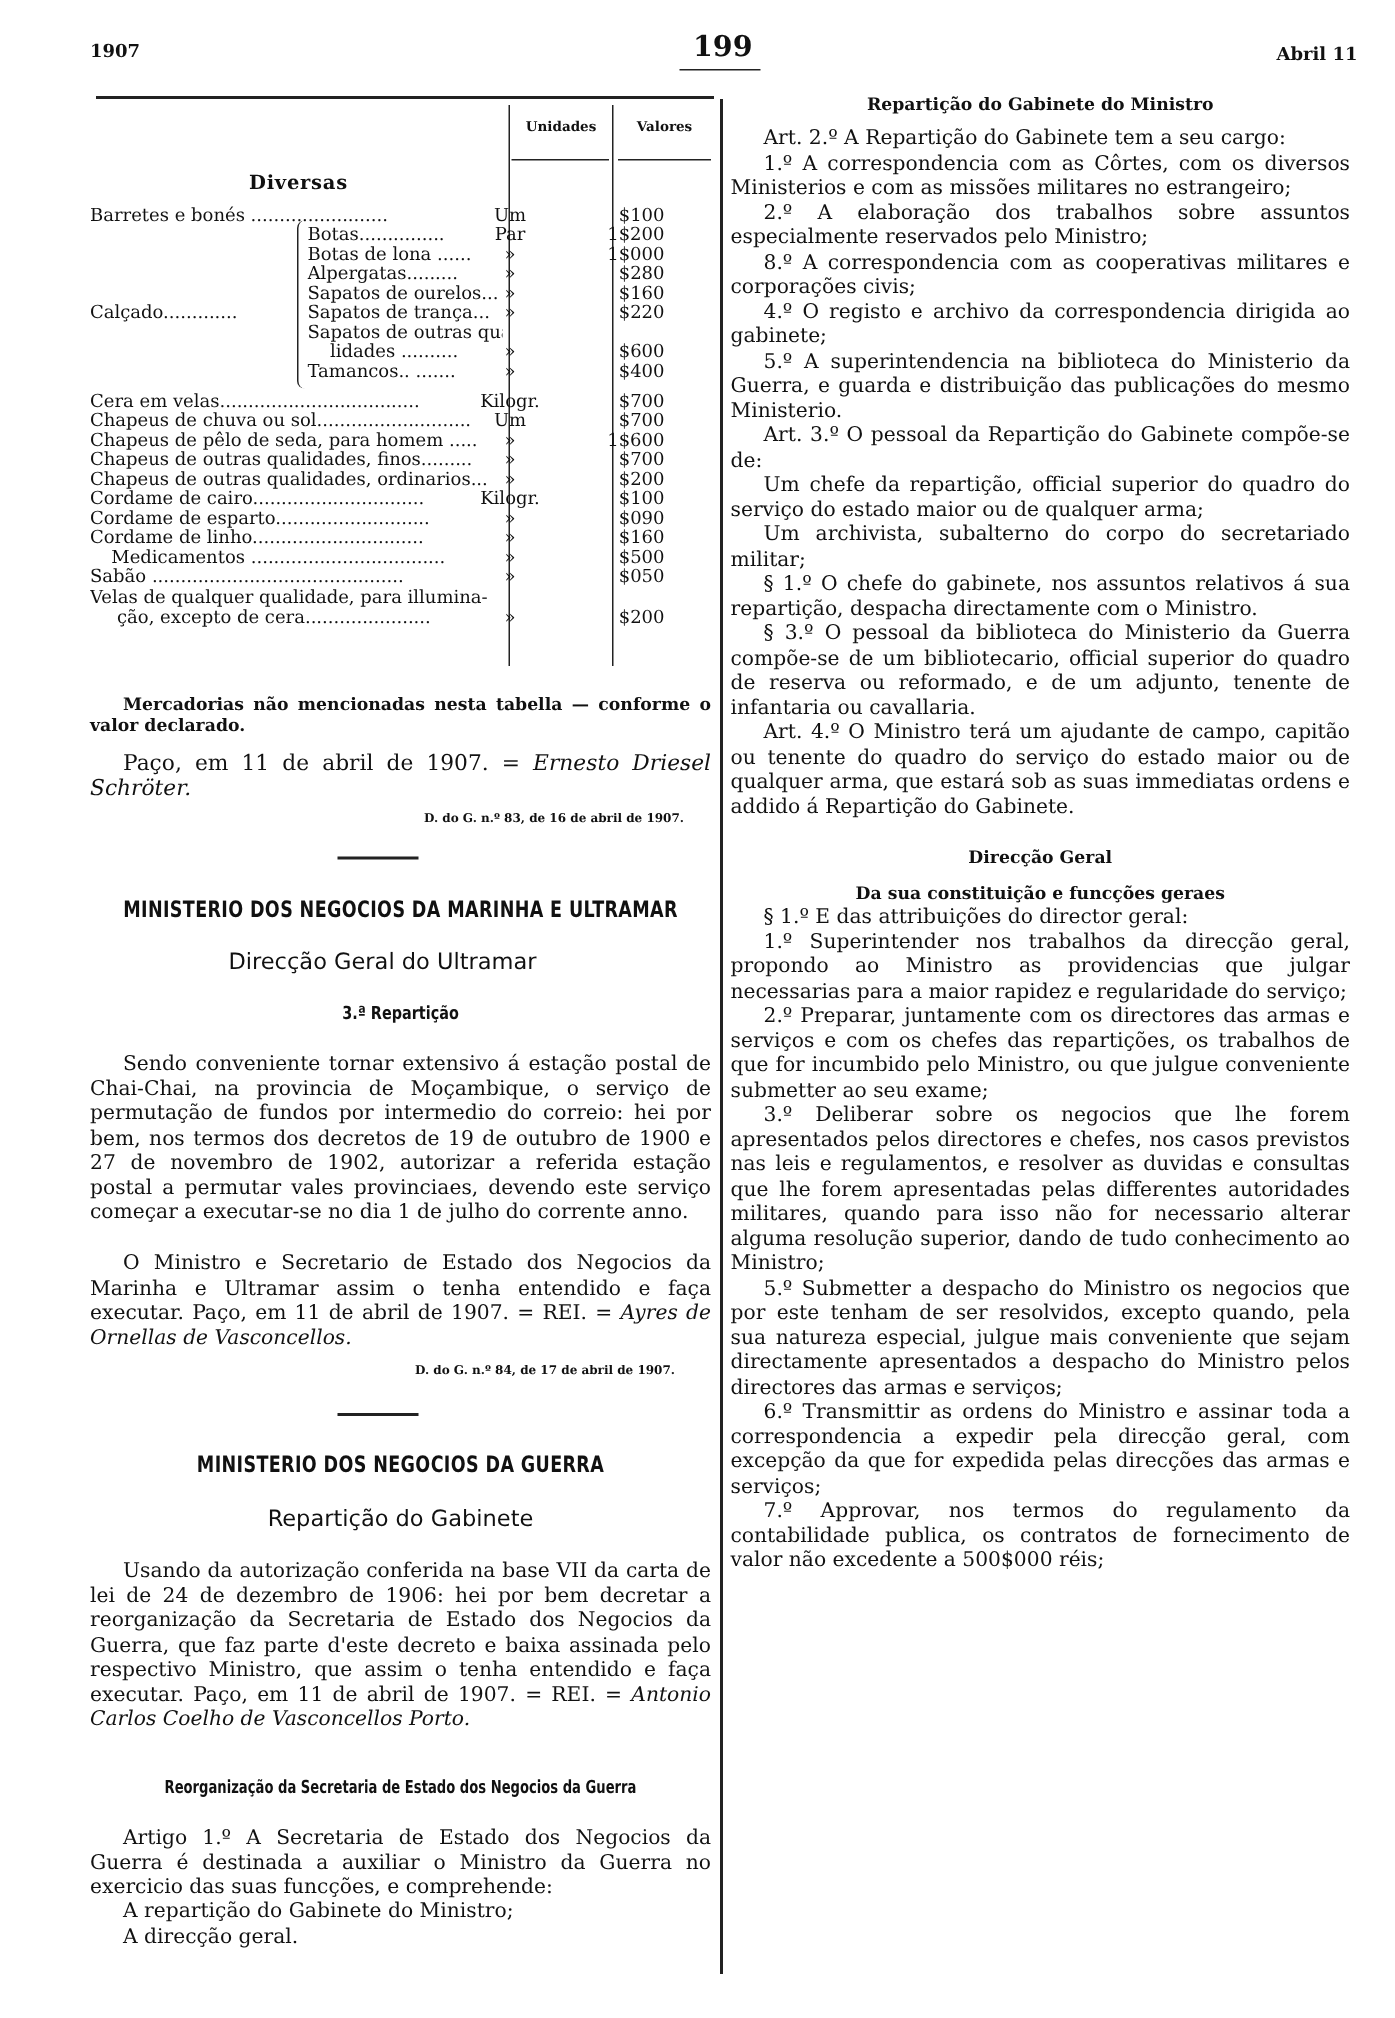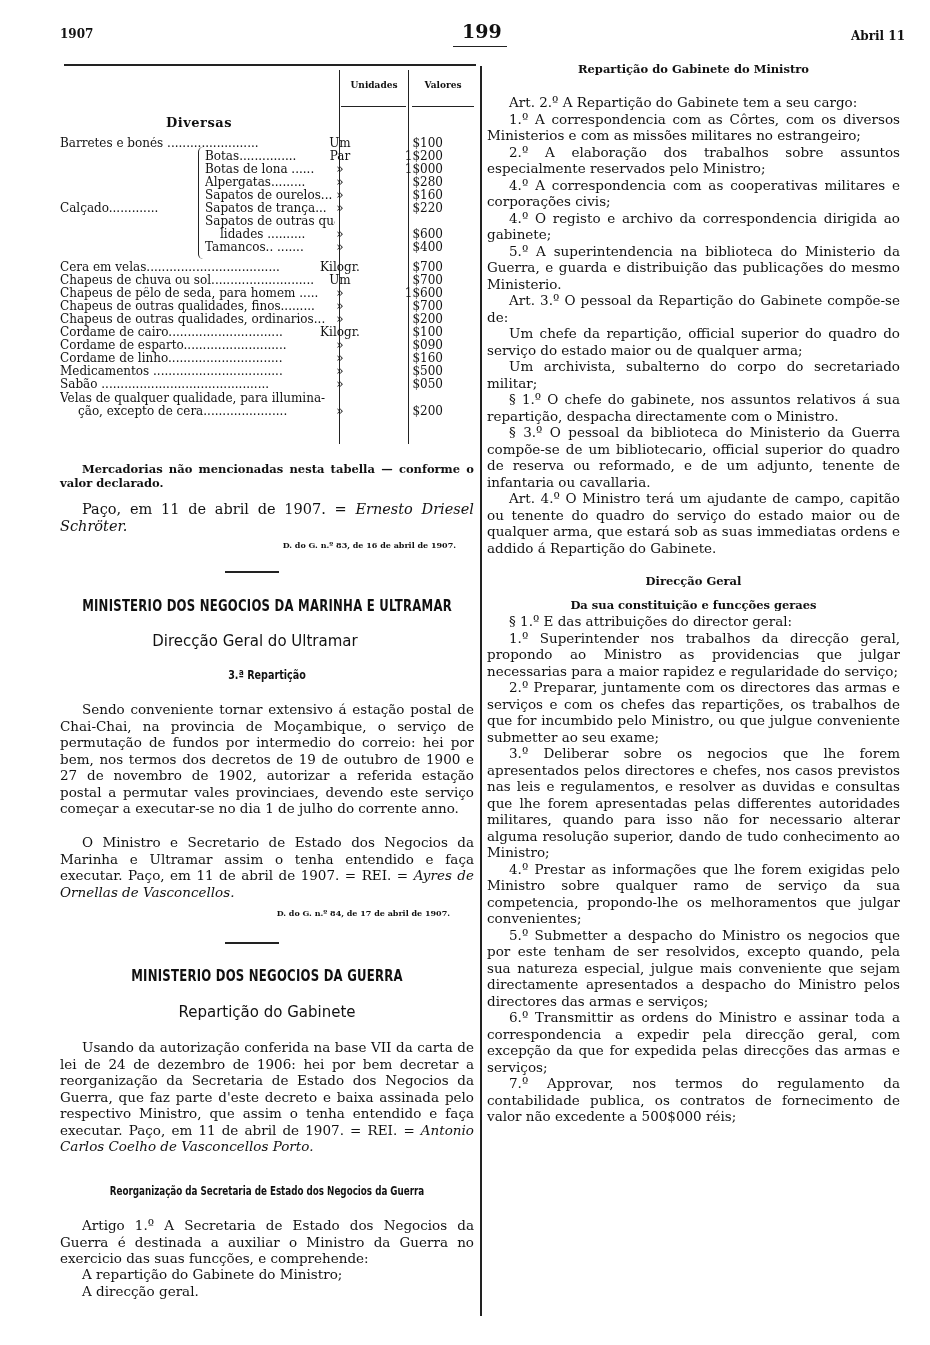--- a/index.html
+++ b/index.html
@@ -155,21 +155,21 @@
           <span class="lbl" style="left:60px;width:275px;">Cordame de esparto...........................</span>
           <span class="unit">»</span>
           <span class="val">$090</span>
         </div>
         <div class="row" style="left: 0px; top: 352px; width: 480px;">
           <span class="lbl" style="left:60px;width:275px;">Cordame de linho..............................</span>
           <span class="unit">»</span>
           <span class="val">$160</span>
         </div>
         <div class="row" style="left: 0px; top: 365px; width: 480px;">
-          <span class="lbl" style="left:60px;width:275px;">Medicamentos ..................................</span>
+          <span class="lbl" style="left:48px;width:275px;text-align:center;">Medicamentos ..................................</span>
           <span class="unit">»</span>
           <span class="val">$500</span>
         </div>
         <div class="row" style="left: 0px; top: 378px; width: 480px;">
           <span class="lbl" style="left:60px;width:275px;">Sabão ............................................</span>
           <span class="unit">»</span>
           <span class="val">$050</span>
         </div>
         <div class="row" style="left: 0px; top: 392px; width: 480px;">
           <span class="lbl" style="left:60px;width:275px;">Velas de qualquer qualidade, para illumina-</span>
@@ -215,41 +215,40 @@
   </div>
 
   <div class="abs reorg center" style="left:30px;top:1184px;width:474px;">Reorganização da Secretaria de Estado dos Negocios da Guerra</div>
 
   <div class="abs para ind" style="left:60px;top:1217px;width:414px;">Artigo 1.º A Secretaria de Estado dos Negocios da Guerra é destinada a auxiliar o Ministro da Guerra no exercicio das suas funcções, e comprehende:</div>
   <div class="abs para ind" style="left:60px;top:1266px;width:414px;">A repartição do Gabinete do Ministro;</div>
   <div class="abs para ind" style="left:60px;top:1283px;width:414px;">A direcção geral.</div>
 
   <div class="right-col">
     <div class="rhead">Repartição do Gabinete do Ministro</div>
-    <div id="right-p1" style="margin-top:18px;">
+    <div id="right-p1" style="margin-top:8px;">
         <div class="para ind">Art. 2.º A Repartição do Gabinete tem a seu cargo:</div>
         <div class="para ind">1.º A correspondencia com as Côrtes, com os diversos Ministerios e com as missões militares no estrangeiro;</div>
         <div class="para ind">2.º A elaboração dos trabalhos sobre assuntos especialmente reservados pelo Ministro;</div>
-        <div class="para ind">4.º A correspondencia com as cooperativas militares e corporações civis;</div>
+        <div class="para ind">8.º A correspondencia com as cooperativas militares e corporações civis;</div>
         <div class="para ind">4.º O registo e archivo da correspondencia dirigida ao gabinete;</div>
         <div class="para ind">5.º A superintendencia na biblioteca do Ministerio da Guerra, e guarda e distribuição das publicações do mesmo Ministerio.</div>
         <div class="para ind">Art. 3.º O pessoal da Repartição do Gabinete compõe-se de:</div>
         <div class="para ind">Um chefe da repartição, official superior do quadro do serviço do estado maior ou de qualquer arma;</div>
         <div class="para ind">Um archivista, subalterno do corpo do secretariado militar;</div>
         <div class="para ind">§ 1.º O chefe do gabinete, nos assuntos relativos á sua repartição, despacha directamente com o Ministro.</div>
         <div class="para ind">§ 3.º O pessoal da biblioteca do Ministerio da Guerra compõe-se de um bibliotecario, official superior do quadro de reserva ou reformado, e de um adjunto, tenente de infantaria ou cavallaria.</div>
         <div class="para ind">Art. 4.º O Ministro terá um ajudante de campo, capitão ou tenente do quadro do serviço do estado maior ou de qualquer arma, que estará sob as suas immediatas ordens e addido á Repartição do Gabinete.</div>
       </div>
     <div class="rhead" style="margin-top:18px;">Direcção Geral</div>
     <div class="rhead" style="margin-top:10px;">Da sua constituição e funcções geraes</div>
     <div id="right-p2" style="margin-top:1px;">
         <div class="para ind">§ 1.º E das attribuições do director geral:</div>
         <div class="para ind">1.º Superintender nos trabalhos da direcção geral, propondo ao Ministro as providencias que julgar necessarias para a maior rapidez e regularidade do serviço;</div>
         <div class="para ind">2.º Preparar, juntamente com os directores das armas e serviços e com os chefes das repartições, os trabalhos de que for incumbido pelo Ministro, ou que julgue conveniente submetter ao seu exame;</div>
         <div class="para ind">3.º Deliberar sobre os negocios que lhe forem apresentados pelos directores e chefes, nos casos previstos nas leis e regulamentos, e resolver as duvidas e consultas que lhe forem apresentadas pelas differentes autoridades militares, quando para isso não for necessario alterar alguma resolução superior, dando de tudo conhecimento ao Ministro;</div>
-        <div class="para ind">4.º Prestar as informações que lhe forem exigidas pelo Ministro sobre qualquer ramo de serviço da sua competencia, propondo-lhe os melhoramentos que julgar convenientes;</div>
         <div class="para ind">5.º Submetter a despacho do Ministro os negocios que por este tenham de ser resolvidos, excepto quando, pela sua natureza especial, julgue mais conveniente que sejam directamente apresentados a despacho do Ministro pelos directores das armas e serviços;</div>
         <div class="para ind">6.º Transmittir as ordens do Ministro e assinar toda a correspondencia a expedir pela direcção geral, com excepção da que for expedida pelas direcções das armas e serviços;</div>
         <div class="para ind">7.º Approvar, nos termos do regulamento da contabilidade publica, os contratos de fornecimento de valor não excedente a 500$000 réis;</div>
       </div>
   </div>
 
 </div>
 
 </body></html>

